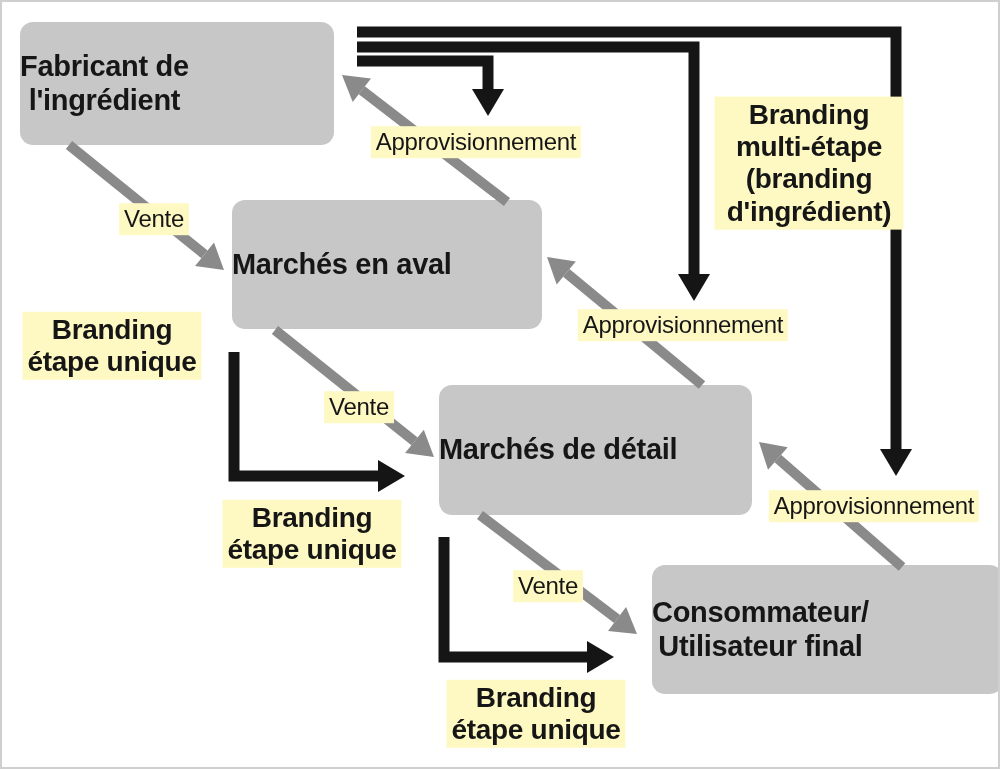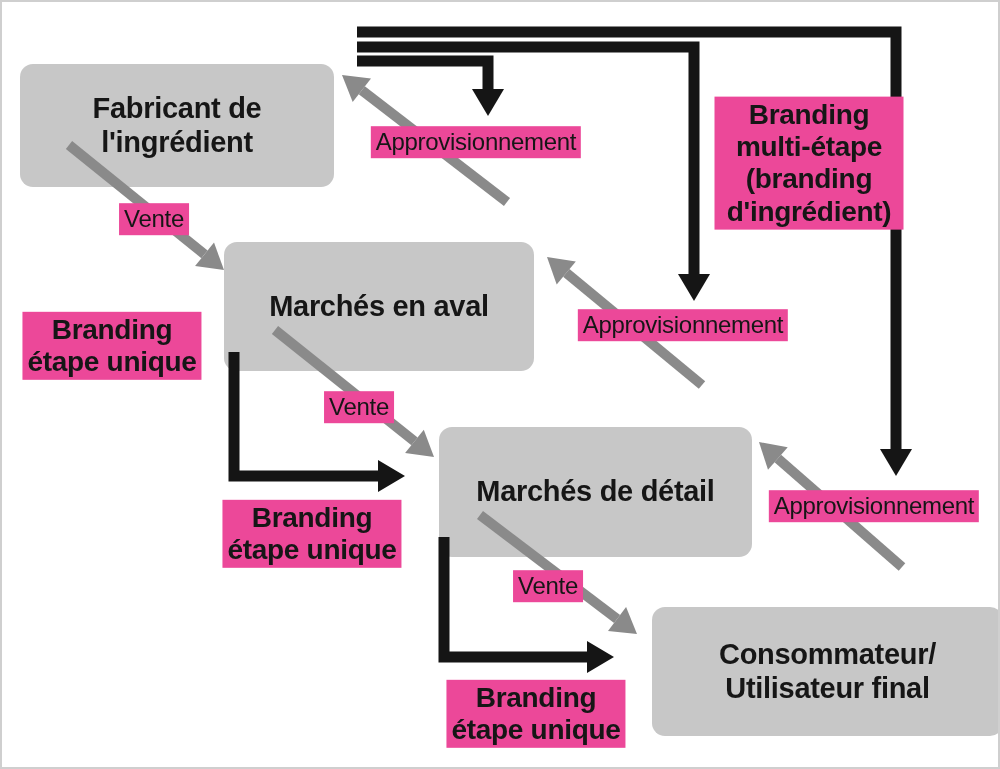--- a/index.html
+++ b/index.html
@@ -17,23 +17,22 @@
     background: #ffffff;
     overflow: hidden;
   }
   .box {
     position: absolute;
     box-sizing: border-box;
     background: #c7c7c7;
     border-radius: 13px;
     display: flex;
     align-items: center;
-    justify-content: center;
+    justify-content: flex-start;
     z-index: 1;
-    margin-top: 42px;
   }
   .box .box-label {
     font-weight: 700;
     font-size: 29px;
     line-height: 1.15;
     color: #161616;
     text-align: center;
     white-space: pre-line;
     letter-spacing: -0.3px;
   }
@@ -41,39 +40,39 @@
     position: absolute;
     left: 0;
     top: 0;
     z-index: 2;
     pointer-events: none;
   }
   .flow-label {
     position: absolute;
     transform: translate(-50%, -50%);
     z-index: 3;
-    background: #ec4899;
+    background: #fef9c3;
     padding: 2px 5px;
     color: #161616;
     text-align: center;
     line-height: 1.15;
     white-space: pre-line;
     letter-spacing: -0.3px;
   }
   .flow-label.bold { font-weight: 700; }
 </style>
 </head>
 <body>
 
 <div id="stage">
     <div class="box" style="left: 18px; top: 20px; width: 314px; height: 123px;">
       <span class="box-label">Fabricant de
 l'ingrédient</span>
     </div>
-    <div class="box" style="left: 222px; top: 198px; width: 310px; height: 129px;">
+    <div class="box" style="left: 230px; top: 198px; width: 310px; height: 129px;">
       <span class="box-label">Marchés en aval</span>
     </div>
     <div class="box" style="left: 437px; top: 383px; width: 313px; height: 130px;">
       <span class="box-label">Marchés de détail</span>
     </div>
     <div class="box" style="left: 650px; top: 563px; width: 351px; height: 129px;">
       <span class="box-label">Consommateur/
 Utilisateur final</span>
     </div>
     <svg width="1000" height="769" viewBox="0 0 1000 769" id="arrows">

